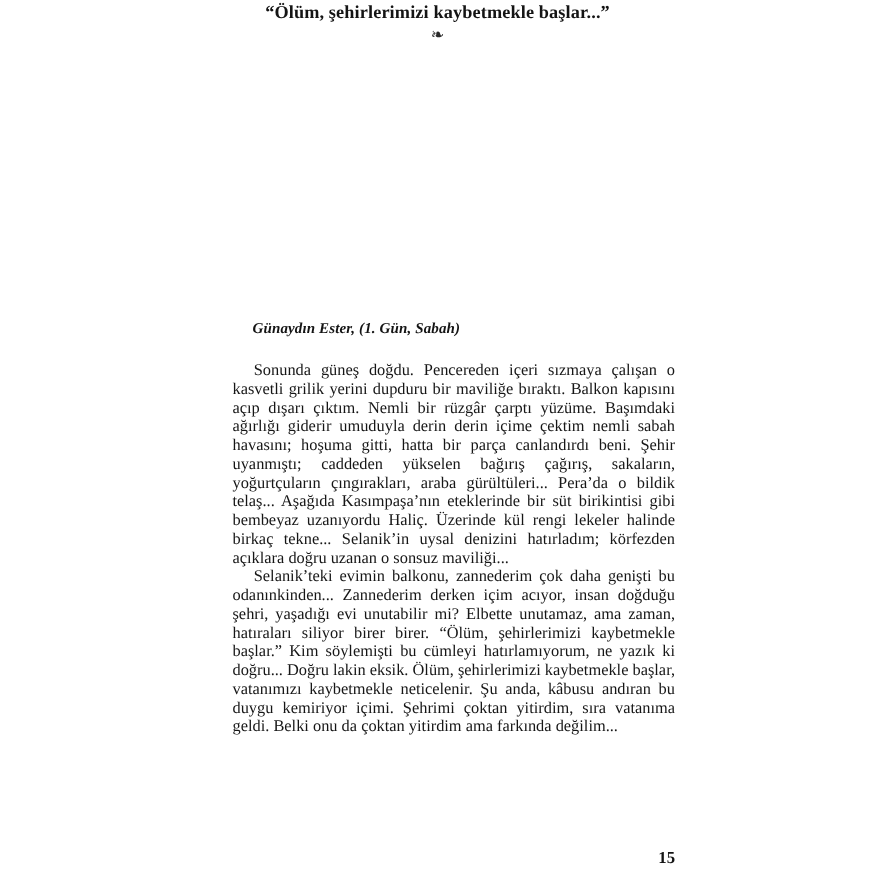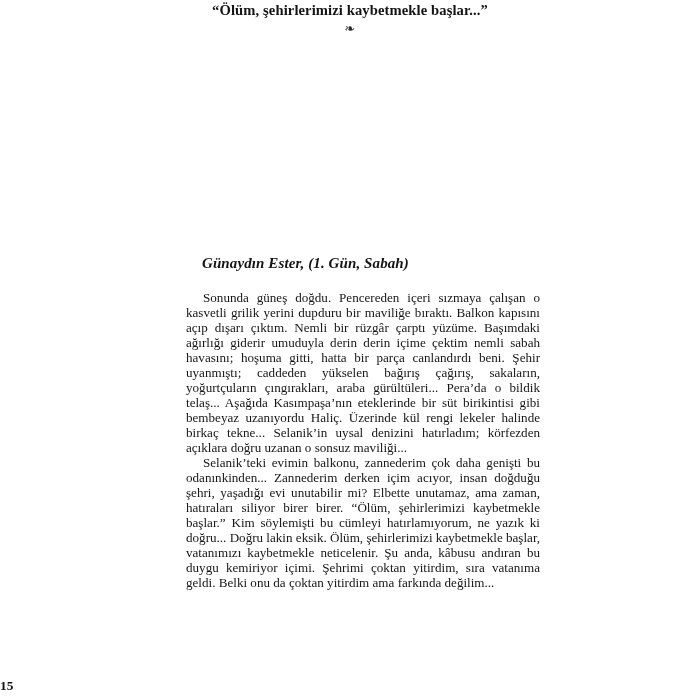--- a/index.html
+++ b/index.html
@@ -52,21 +52,21 @@
 
   
   .textblock {
     position: absolute;
     left: 186px;
     top: 255px;
     width: 354px;
   }
 
   .section-head {
-    font-size: 15px;
+    font-size: 12px;
     font-style: italic;
     font-weight: bold;
     color: #141414;
     margin: 0 0 18px 16px;
     letter-spacing: 0.1px;
   }
 
   p.body-par {
     margin: 0;
     font-size: 13.1px;
@@ -78,21 +78,21 @@
     hyphens: manual;
     word-spacing: 0px;
   }
 
   
   .folio {
     position: absolute;
     left: 0;
     top: 678px;
     width: 540px;
-    text-align: left;
+    text-align: right;
     font-size: 13.4px;
     font-weight: bold;
     color: #141414;
   }
 </style>
 </head>
 <body>
 
 <div class="page">
 

